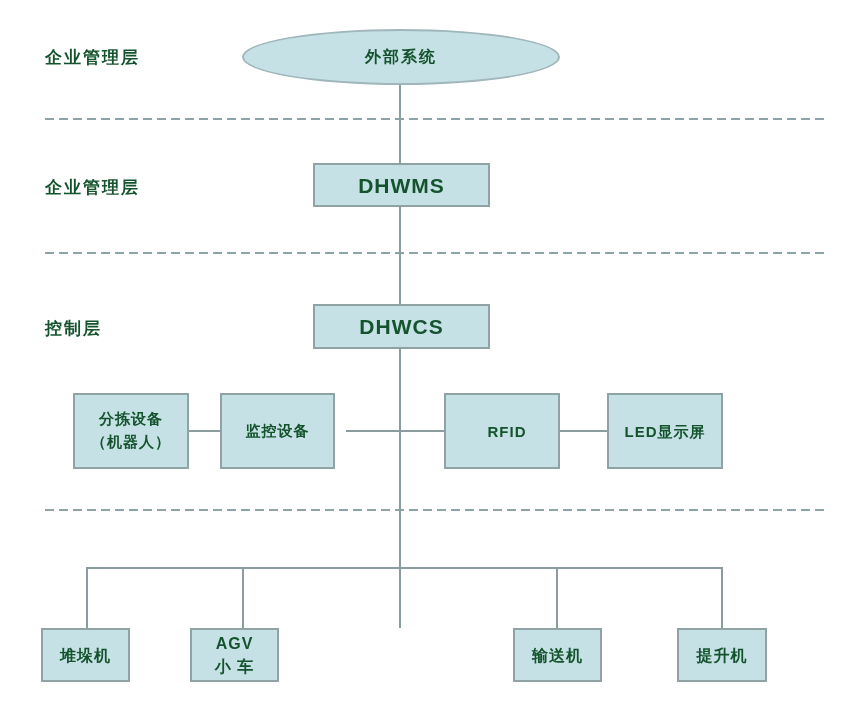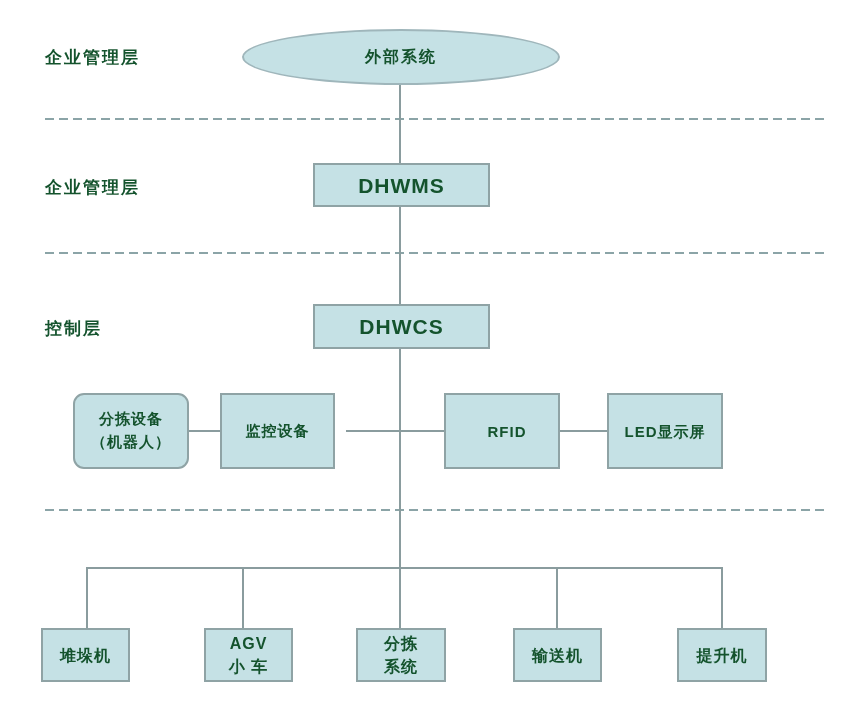--- a/index.html
+++ b/index.html
@@ -111,44 +111,40 @@
   </div>
 
   <div class="box" style="left:313px; top:304px; width:177px; height:45px;">
     <span class="label sys">DHWCS</span>
   </div>
 
   <div class="box" style="left:313px; top:163px; width:177px; height:44px;">
     <span class="label sys">DHWMS</span>
   </div>
 
-  <div class="box" style="left:73px; top:393px; width:116px; height:76px;border-radius:11px;">
+  <div class="box" style="left:73px; top:393px; width:116px; height:76px;">
     <span class="label cjk">分拣设备
 （机器人）</span>
   </div>
   <div class="box" style="left:220px; top:393px; width:115px; height:76px;">
     <span class="label cjk">监控设备</span>
   </div>
   <div class="box" style="left:444px; top:393px; width:116px; height:76px;padding-left:10px;">
     <span class="label latin">RFID</span>
   </div>
   <div class="box" style="left:607px; top:393px; width:116px; height:76px;">
     <span class="label latin">LED显示屏</span>
   </div>
 
   <div class="box bottom" style="left:41px; top:628px; width:89px; height:54px;">
     <span class="label cjk">堆垛机</span>
   </div>
-  <div class="box bottom" style="left:204px; top:628px; width:89px; height:54px;">
+  <div class="box bottom" style="left:190px; top:628px; width:89px; height:54px;">
     <span class="label latin">AGV
 小 车</span>
-  </div>
-  <div class="box bottom" style="left:356px; top:628px; width:90px; height:54px;">
-    <span class="label cjk">分拣
-系统</span>
   </div>
   <div class="box bottom" style="left:513px; top:628px; width:89px; height:54px;">
     <span class="label cjk">输送机</span>
   </div>
   <div class="box bottom" style="left:677px; top:628px; width:90px; height:54px;">
     <span class="label cjk">提升机</span>
   </div>
 
 </div>
 

